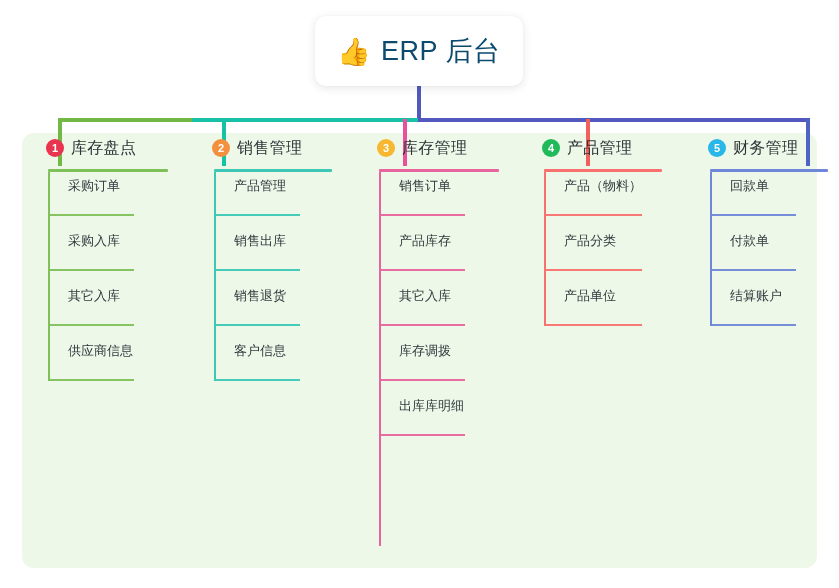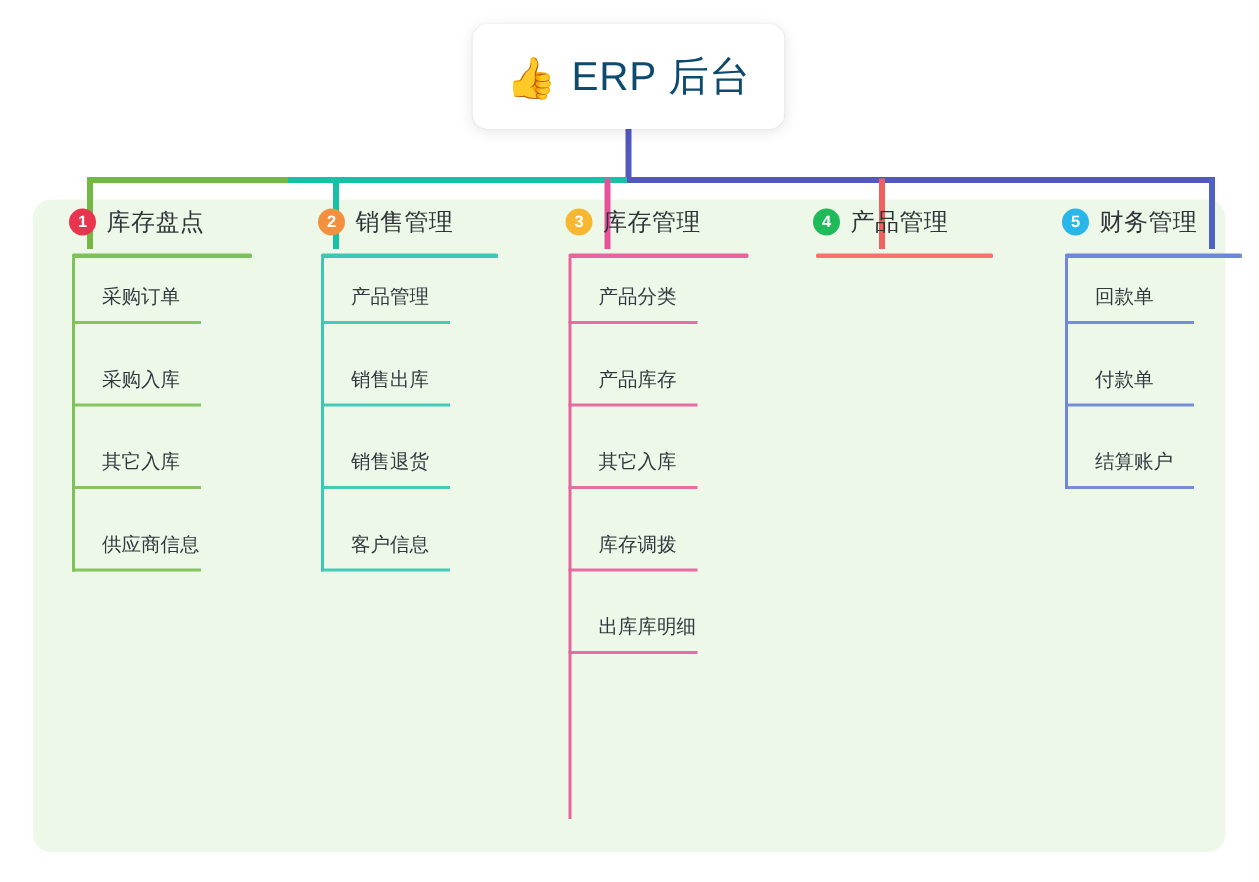--- a/index.html
+++ b/index.html
@@ -119,21 +119,21 @@
     top: 0;
     width: 2px;
   }
   .item {
     position: relative;
     height: 55px;
   }
   .item-label {
     position: absolute;
     left: 38px;
-    top: 17px;
+    top: 5px;
     font-size: 13px;
     color: #33383e;
     white-space: nowrap;
   }
   .item-rule {
     position: absolute;
     left: 18px;
     top: 42px;
     height: 2px;
   }
@@ -218,21 +218,21 @@
     </div>
     <div class="column" style="left: 361px;">
       <div class="col-head">
         <span class="badge" style="background: rgb(247, 183, 49);">3</span>
         <span class="col-title">库存管理</span>
       </div>
       <div class="head-rule" style="background: rgb(232, 100, 159); width: 120px; margin-left: 18px;"></div>
       <div class="items">
         <div class="spine" style="background: rgb(232, 100, 159); height: 374px;"></div>
         <div class="item">
-          <span class="item-label">产品分类</span>
+          <span class="item-label">销售订单</span>
           <div class="item-rule" style="background: rgb(232, 100, 159); width: 86px; opacity: 0.95;"></div>
         </div>
         <div class="item">
           <span class="item-label">产品库存</span>
           <div class="item-rule" style="background: rgb(232, 100, 159); width: 86px; opacity: 0.95;"></div>
         </div>
         <div class="item">
           <span class="item-label">其它入库</span>
           <div class="item-rule" style="background: rgb(232, 100, 159); width: 86px; opacity: 0.95;"></div>
         </div>
@@ -245,20 +245,35 @@
           <div class="item-rule" style="background: rgb(232, 100, 159); width: 86px; opacity: 0.95;"></div>
         </div>
       </div>
     </div>
     <div class="column" style="left: 526px;">
       <div class="col-head">
         <span class="badge" style="background: rgb(32, 186, 91);">4</span>
         <span class="col-title">产品管理</span>
       </div>
       <div class="head-rule" style="background: rgb(248, 113, 111); width: 118px; margin-left: 18px;"></div>
+      <div class="items">
+        <div class="spine" style="background: rgb(248, 113, 111); height: 154px;"></div>
+        <div class="item">
+          <span class="item-label">产品（物料）</span>
+          <div class="item-rule" style="background: rgb(248, 113, 111); width: 98px; opacity: 0.95;"></div>
+        </div>
+        <div class="item">
+          <span class="item-label">产品分类</span>
+          <div class="item-rule" style="background: rgb(248, 113, 111); width: 98px; opacity: 0.95;"></div>
+        </div>
+        <div class="item">
+          <span class="item-label">产品单位</span>
+          <div class="item-rule" style="background: rgb(248, 113, 111); width: 98px; opacity: 0.95;"></div>
+        </div>
+      </div>
     </div>
     <div class="column" style="left: 692px;">
       <div class="col-head">
         <span class="badge" style="background: rgb(41, 182, 232);">5</span>
         <span class="col-title">财务管理</span>
       </div>
       <div class="head-rule" style="background: rgb(111, 135, 216); width: 118px; margin-left: 18px;"></div>
       <div class="items">
         <div class="spine" style="background: rgb(111, 135, 216); height: 154px;"></div>
         <div class="item">

